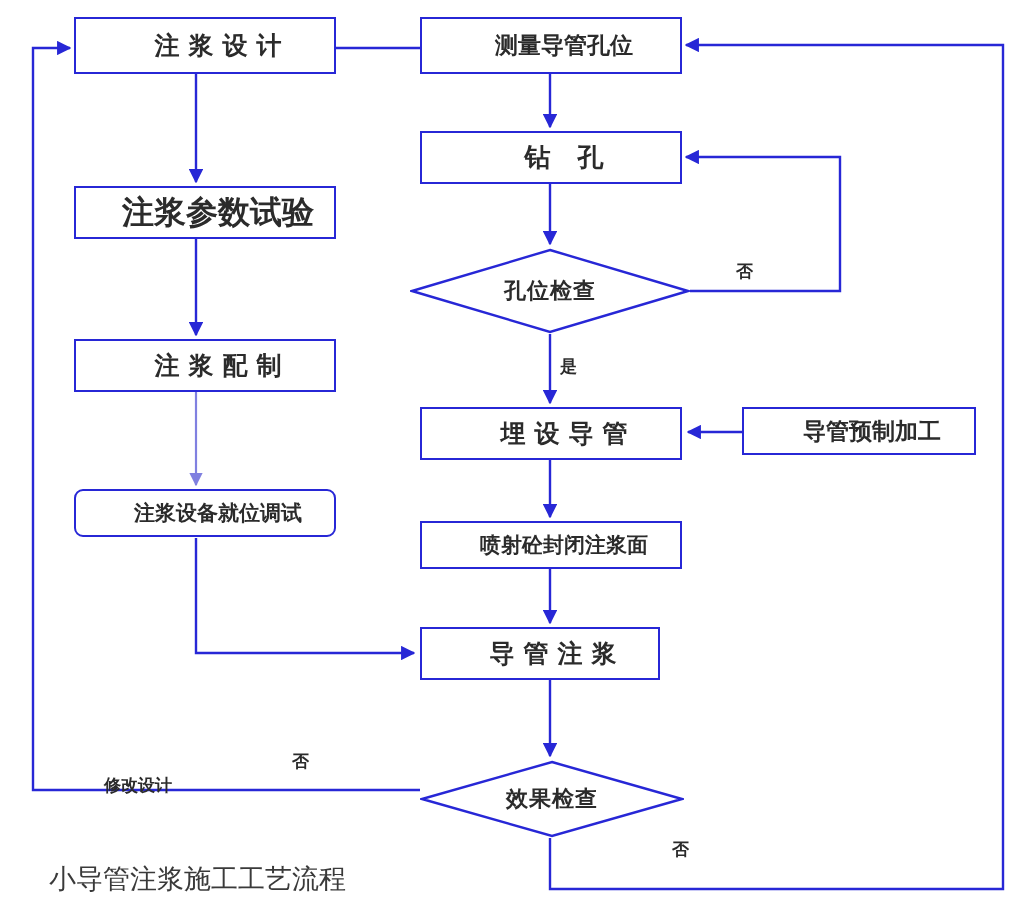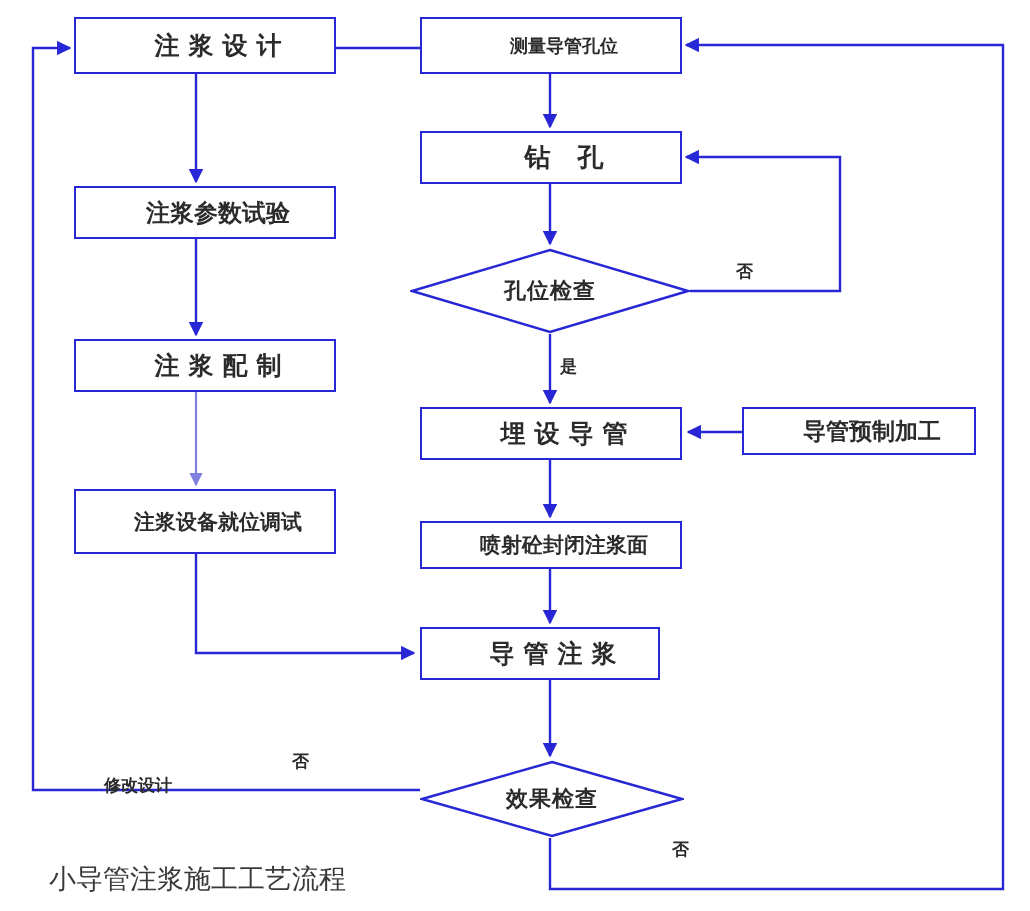--- a/index.html
+++ b/index.html
@@ -123,37 +123,37 @@
       <path d="M 420 790 L 33 790 L 33 48 L 70 48" marker-end="url(#arrow)"></path>
 
       <path d="M 550 838 L 550 889 L 1003 889 L 1003 45 L 686 45" marker-end="url(#arrow)"></path>
     </g>
   </svg>
 
   <div class="node wide-space" style="left:74px;top:17px;width:262px;height:57px;font-size:25px;">
     <span>注浆设计</span>
   </div>
 
-  <div class="node tight" style="left:420px;top:17px;width:262px;height:57px;font-size:18px;">
+  <div class="node tight" style="left:420px;top:17px;width:262px;height:57px;font-size:23px;">
     <span>测量导管孔位</span>
   </div>
 
-  <div class="node tight" style="left:74px;top:186px;width:262px;height:53px;font-size:24px;">
+  <div class="node tight" style="left:74px;top:186px;width:262px;height:53px;font-size:32px;">
     <span>注浆参数试验</span>
   </div>
 
   <div class="node wide-space" style="left:420px;top:131px;width:262px;height:53px;font-size:26px;">
     <span>钻  孔</span>
   </div>
 
   <div class="node wide-space" style="left:74px;top:339px;width:262px;height:53px;font-size:25px;">
     <span>注浆配制</span>
   </div>
 
-  <div class="node tight" style="left:74px;top:489px;width:262px;height:65px;font-size:21px;">
+  <div class="node tight" style="left:74px;top:489px;width:262px;height:48px;font-size:21px;border-radius:9px;">
     <span>注浆设备就位调试</span>
   </div>
 
   <div class="node wide-space" style="left:420px;top:407px;width:262px;height:53px;font-size:25px;">
     <span>埋设导管</span>
   </div>
 
   <div class="node tight" style="left:742px;top:407px;width:234px;height:48px;font-size:23px;">
     <span>导管预制加工</span>
   </div>

